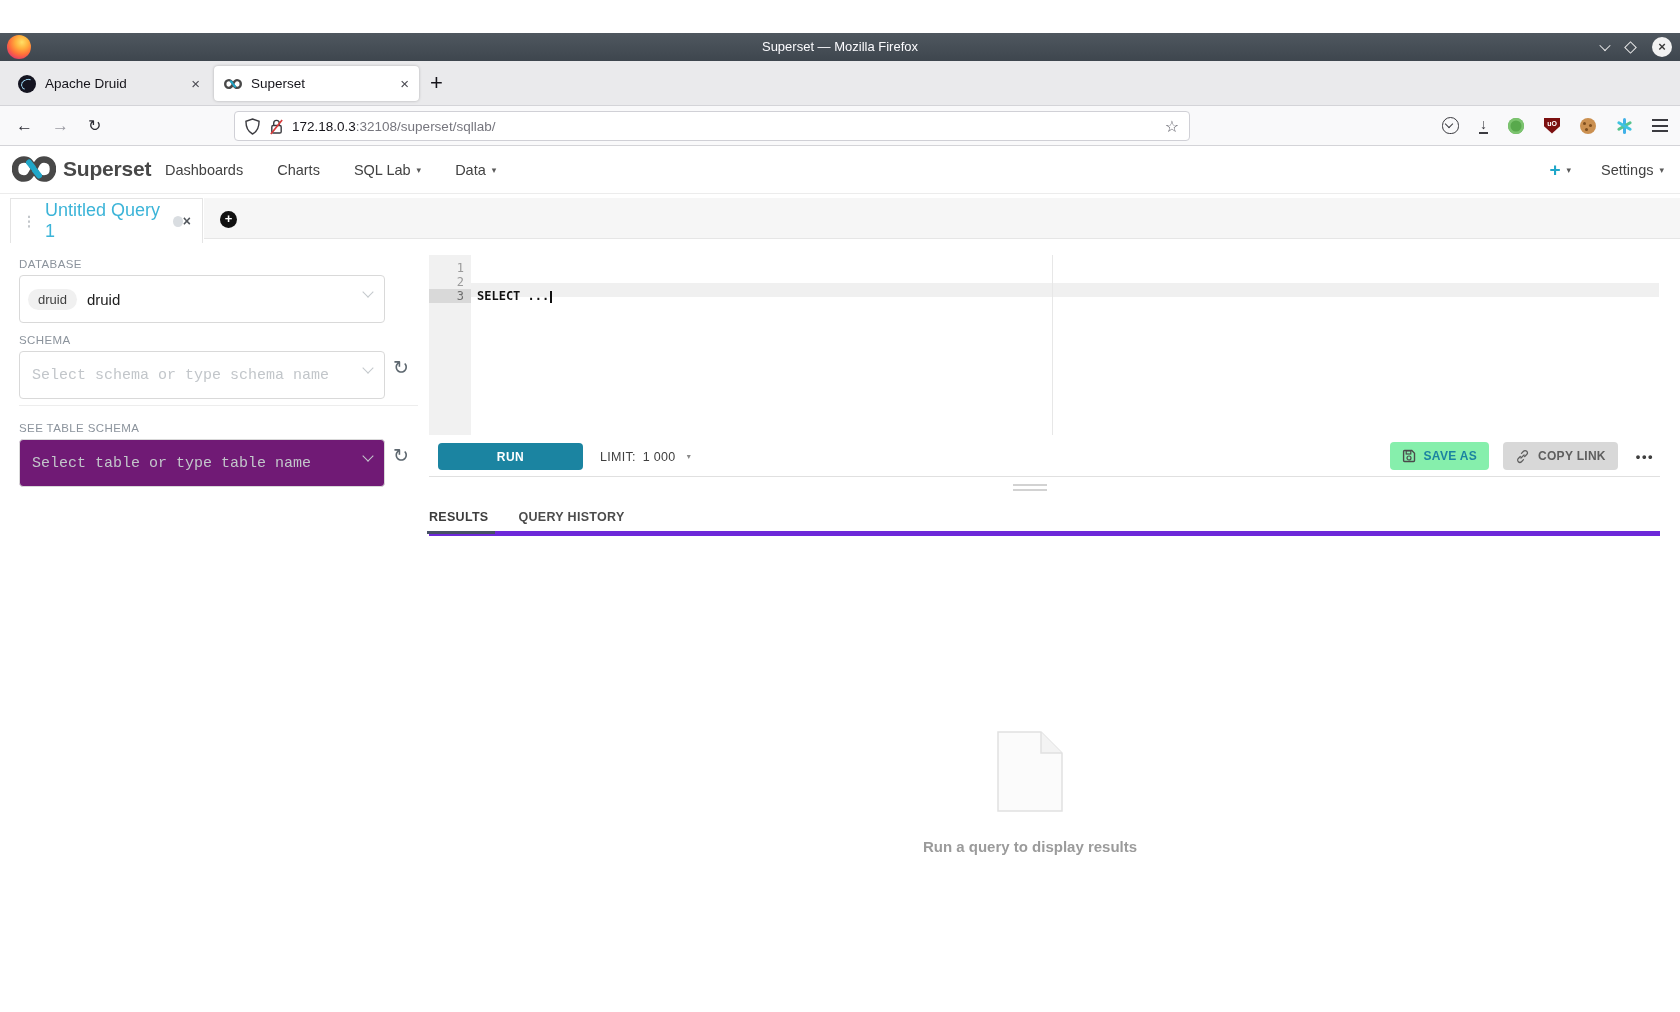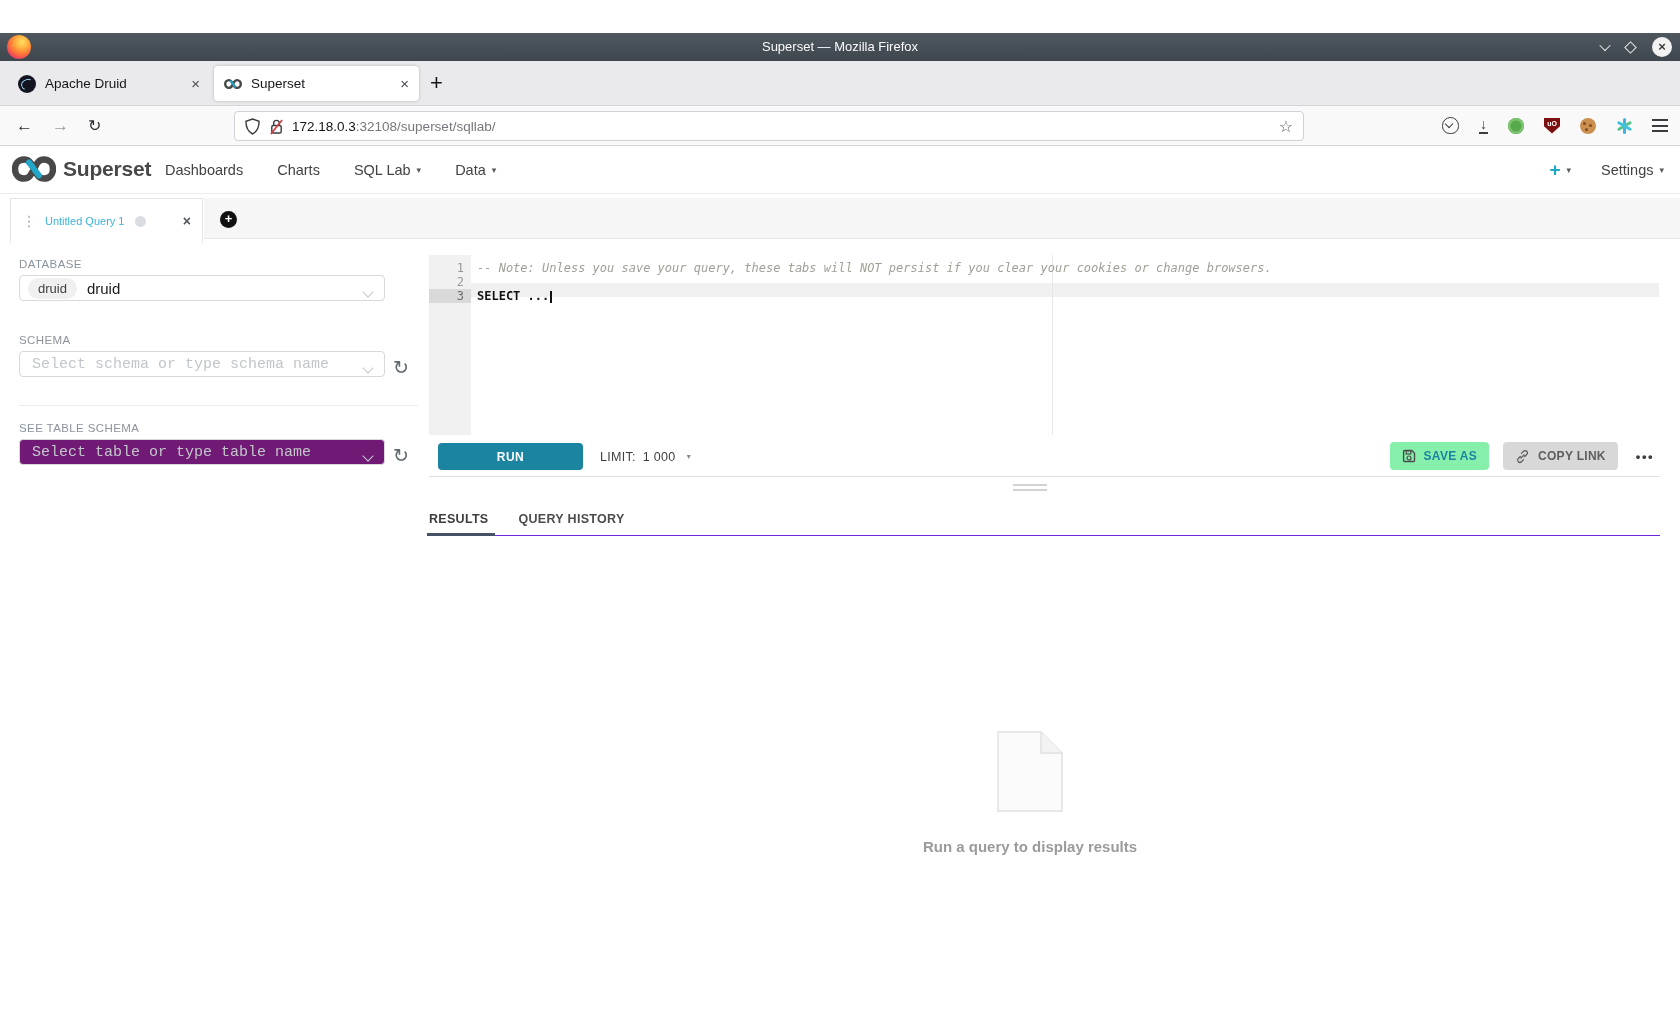--- a/index.html
+++ b/index.html
@@ -30,21 +30,21 @@
   .druid-fav { border-radius:50%; background:#141420; position:relative; overflow:hidden; }
   .druid-fav::after { content:""; position:absolute; left:3px; top:4px; width:11px; height:9px;
     border:1.6px solid #9fd9f6; border-radius:50%; border-color:#9fd9f6 transparent transparent #9fd9f6; transform:rotate(-20deg); }
   .tab-close { margin-left:auto; color:#4a4a52; font-size:15px; line-height:1; cursor:default; }
   .newtab-btn { position:absolute; left:430px; top:9px; font-size:22px; font-weight:300; color:#15141a; line-height:26px; }
 
   
   #toolbar { position:absolute; left:0; top:72px; width:1680px; height:41px; background:#f9f9fa;
     border-top:1px solid #d4d4d8; border-bottom:1px solid #d4d4d8; }
   .nav-arrow { position:absolute; top:0; height:39px; line-height:39px; font-size:17px; color:#2b2b33; }
-  #urlbar { position:absolute; left:234px; top:5px; width:1070px; height:30px; background:#fff;
+  #urlbar { position:absolute; left:234px; top:5px; width:956px; height:30px; background:#fff;
     border:1px solid #d0d0d6; border-radius:4px; display:flex; align-items:center; padding:0 10px; }
   .url-text { font-size:13.5px; color:#15141a; margin-left:8px; }
   .url-path { color:#76767e; }
   .star { margin-left:auto; font-size:16px; color:#55555f; }
   #ext-icons { position:absolute; right:12px; top:0; height:39px; display:flex; align-items:center; gap:20px; }
   .pocket { width:17px; height:17px; border:1.7px solid #3b3b40; border-radius:50% 50% 45% 45%; position:relative; }
   .pocket::after { content:""; position:absolute; left:3.2px; top:2.5px; width:5px; height:5px;
     border-right:1.7px solid #3b3b40; border-bottom:1.7px solid #3b3b40; transform:rotate(45deg); }
   .dl-icon { border-bottom:2px solid #3b3b40; padding:0 1px 1px 1px; font-size:14px; color:#3b3b40; font-weight:bold; line-height:14px; }
   .ext-green { width:16px; height:16px; border-radius:50%; background:#58a94c; box-shadow:inset 0 0 0 2.5px #7cc46f; }
@@ -68,29 +68,29 @@
   .nav-item { font-size:14.5px; color:#424242; display:flex; align-items:center; gap:6px; }
   .caret { font-size:9px; color:#5a5a5a; }
   #nav-right { position:absolute; right:16px; top:0; height:47px; display:flex; align-items:center; gap:30px; }
   .nav-plus { color:#20a7c9; font-size:19px; font-weight:bold; }
 
   
   #qstrip-bg { position:absolute; left:204px; top:165px; width:1476px; height:41px; background:#f6f6f6; border-bottom:1px solid #e6e6e6; }
   #qtab { position:absolute; left:10px; top:165px; width:193px; height:45px; background:#fff;
     border:1px solid #e4e4e4; border-bottom:none; display:flex; align-items:center; padding:0 11px; }
   .qdrag { color:#c3c7cb; font-size:14px; font-weight:bold; margin-right:9px; }
-  .qtab-label { color:#3cb4d8; font-size:11px; }
+  .qtab-label { color:#3cb4d8; font-size:18px; }
   .qtab-dot { width:11px; height:11px; border-radius:50%; background:#d9dde1; margin-left:11px; }
   .qtab-close { margin-left:auto; color:#51565c; font-size:14px; font-weight:bold; }
   #qplus { position:absolute; left:220px; top:178px; width:17px; height:17px; border-radius:50%; background:#101010;
     color:#fff; font-size:13px; line-height:16px; text-align:center; font-weight:bold; }
 
   
   .side-label { position:absolute; left:19px; color:#8b939c; font-size:11.5px; letter-spacing:.4px; }
-  .sel { position:absolute; left:19px; width:366px; height:26px; border:1px solid #d9d9d9; border-radius:4px;
+  .sel { position:absolute; left:19px; width:366px; height:48px; border:1px solid #d9d9d9; border-radius:4px;
     background:#fff; display:flex; align-items:center; padding:0 26px 0 8px; }
   .sel .chev { position:absolute; right:12px; top:12px; width:8px; height:8px;
     border-right:1.6px solid #c4c8cc; border-bottom:1.6px solid #c4c8cc; transform:rotate(45deg); }
   .pill { background:#f0f0f0; border-radius:11px; padding:3px 10px; font-size:13px; color:#3f3f3f; }
   .sel-value { margin-left:10px; font-size:15px; color:#202020; }
   .placeholder { font-size:15px; color:#c2c6ca; padding-left:4px;font-family:Liberation Mono, monospace; }
   .sel-disabled { background:#701a75; }
   .refresh-btn { position:absolute; left:393px; font-size:19px; color:#5d676f; line-height:1; }
   #side-divider { position:absolute; left:19px; top:372px; width:399px; height:1px; background:#ededed; }
 
@@ -119,21 +119,21 @@
     font-size:12px; font-weight:bold; letter-spacing:.3px; }
   #save-as { background:#86efac; color:#1b84a1; }
   #copy-link { background:#d8d8d8; color:#5e5e5e; }
   .ellipsis { font-size:13px; font-weight:bold; color:#3f3f3f; letter-spacing:1.5px; padding:0 4px; }
 
   
   #split-handle { position:absolute; left:1013px; top:451px; }
   #split-handle i { display:block; width:34px; height:2px; background:#d2d2d2; margin-bottom:3px; }
 
   
-  #south-tabs { position:absolute; left:429px; top:470px; width:1231px; height:33px; border-bottom:1px solid #6d28d9;
+  #south-tabs { position:absolute; left:429px; top:470px; width:1231px; height:33px; border-bottom:5px solid #6d28d9;
     display:flex; align-items:center;text-align:right; }
   .stab { font-size:12.5px; font-weight:bold; letter-spacing:.3px; position:relative; height:33px;
     display:flex; align-items:center; }
   .stab-active { color:#3d3d3d; }
   .stab-active::after { content:""; position:absolute; left:-2px; right:-6px; bottom:0; height:3px; background:#475166; }
   .stab-inactive { color:#4c4c4c; margin-left:30px; }
   #empty-state { position:absolute; left:905px; top:698px; width:250px; text-align:center; }
   #empty-text { margin-top:22px; font-size:15px; font-weight:bold; color:#9b9b9b; }
 </style>
 </head>
@@ -275,21 +275,20 @@
   </div>
   <span class="refresh-btn" style="top:413px;">↻</span>
 
   <div id="active-line"></div>
   <div id="gutter">
     <div class="gut-cell">1</div>
     <div class="gut-cell">2</div>
     <div class="gut-cell gut-active">3</div>
   </div>
   <div id="print-margin"></div>
-  <div class="ed-line ed-comment" style="top:228px;">-- Note: Unless you save your query, these tabs will NOT persist if you clear your cookies or change browsers.</div>
   <div class="ed-line" style="top:256px;"><span class="ed-stmt">SELECT ...</span><span class="cursor"></span></div>
 
   <div id="sql-toolbar">
     <div id="run-btn">RUN</div>
     <div id="limit-group">
       <span>LIMIT:</span>
       <span>1 000</span>
       <span class="caret">▾</span>
     </div>
     <div id="tb-right">

